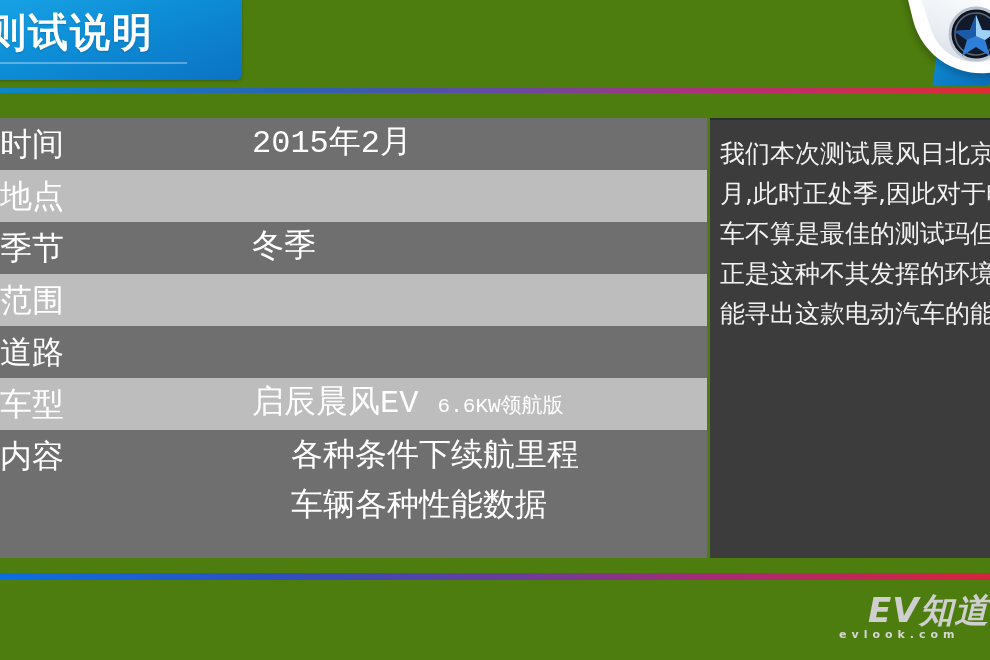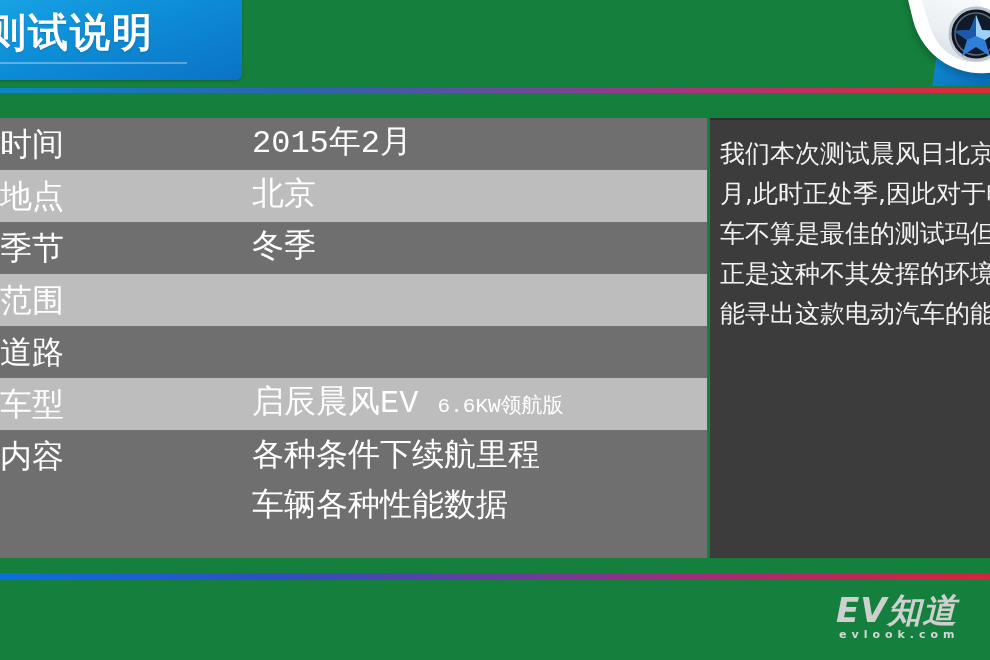--- a/index.html
+++ b/index.html
@@ -2,21 +2,21 @@
 <html><head>
 <meta charset="utf-8">
 <style>
   html,body{margin:0;padding:0;}
   body{
     width:990px;height:660px;
     background:#ffffff;
     font-family:"DejaVu Sans","Liberation Sans",sans-serif;
     overflow:hidden;position:relative;
   }
-  .page{position:absolute;inset:0;background:#15803d;}
+  .page{position:absolute;inset:0;background:#4d7c0f;}
 
   
   .header{position:absolute;left:0;top:0;width:990px;height:88px;}
   .banner{
     position:absolute;left:-58px;top:0;width:300px;height:80px;
     background:linear-gradient(160deg,#1ba8e8 0%,#0e8fd8 45%,#0b72c4 100%);
     border-bottom-right-radius:6px;
     box-shadow:0 1px 3px rgba(0,0,0,.25);
     overflow:hidden;
   }
@@ -77,40 +77,40 @@
     display:flex;align-items:center;
     color:#ffffff;font-size:32px;line-height:52px;white-space:nowrap;
   }
   .spec-row.tall .spec-label{height:52px;}
   .spec-value{
     position:absolute;left:252px;top:0;
     color:#ffffff;font-size:32px;line-height:52px;white-space:nowrap;font-family:Liberation Mono, monospace;
   }
   .spec-value .trim{font-size:21px;margin-top:36px;}
   .spec-value.stacked{line-height:50px;padding-top:2px;}
-  .spec-value.stacked div{line-height:50px;}
+  .spec-value.stacked div{line-height:50px;margin-left:39px;}
 
   
   .note-panel{
     position:absolute;left:710px;top:118px;width:280px;height:440px;
     background:#3c3c3c;
     box-shadow:inset 0 2px 0 rgba(0,0,0,.25);
     overflow:hidden;
   }
   .note-text{
     position:absolute;left:10px;top:16px;width:340px;
     color:#f2f2f2;font-size:25px;line-height:40px;
     white-space:pre-wrap;word-break:break-all;
   }
 
   
   .watermark{position:absolute;left:836px;top:592px;width:154px;height:56px;}
   .wm-main{
     font-size:34px;font-weight:bold;color:#cfcfcf;line-height:36px;
-    letter-spacing:1px;font-style:italic;
+    letter-spacing:1px;font-style:italic;margin-left:32px;
   }
   .wm-sub{
     font-size:11px;color:#d6d6d6;letter-spacing:5px;line-height:14px;
     padding-left:3px;
     font-weight:bold;
   }
 </style>
 </head>
 <body>
 
@@ -143,21 +143,20 @@
 
   <div class="spec-table">
 
     <div class="spec-row odd">
       <span class="spec-label">试时间</span>
       <span class="spec-value">2015年2月</span>
     </div>
 
     <div class="spec-row even">
       <span class="spec-label">试地点</span>
-      <span class="spec-value">北京</span>
     </div>
 
     <div class="spec-row odd">
       <span class="spec-label">试季节</span>
       <span class="spec-value">冬季</span>
     </div>
 
     <div class="spec-row even">
       <span class="spec-label">度范围</span>
     </div>

